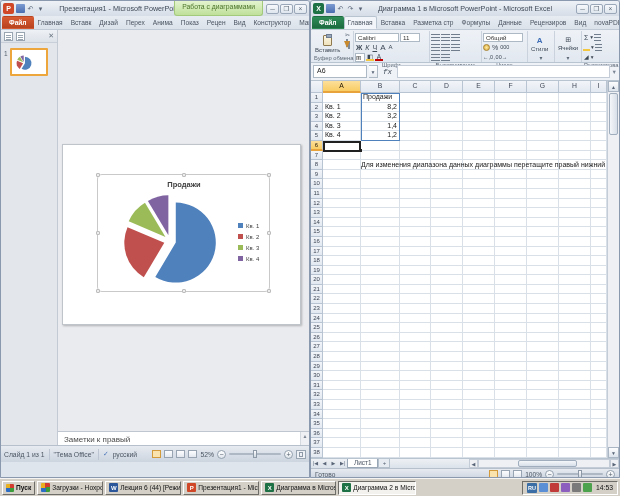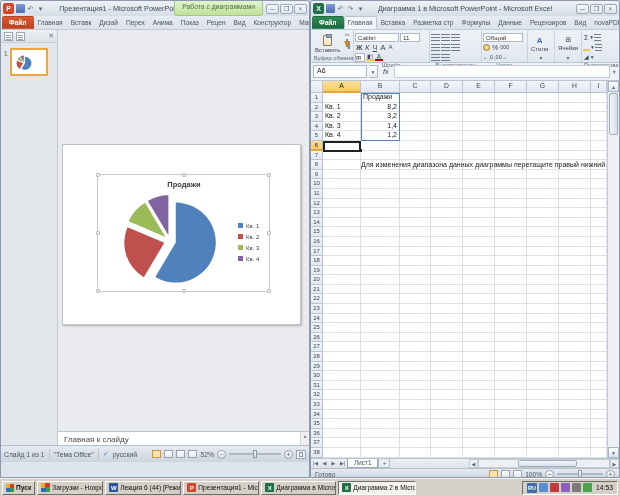--- a/index.html
+++ b/index.html
@@ -90,21 +90,21 @@
   .sw-fill:after{background:#f3c73f}.sw-font:after{background:#c00000}
   .alnic{width:9px;height:7px;background:repeating-linear-gradient(#6f7d8d 0 1px,transparent 1px 3px);margin:1px 0}
   .coin{width:7px;height:7px;border-radius:50%;background:radial-gradient(#ffe9a0,#d9a93c);border:1px solid #a8822e}
   .numsm{font-size:5.5px;color:#3c4754;line-height:8px}
 
   
   .fbar{height:18px;background:#eff2f7;border-bottom:1px solid #b9c4d1;display:flex;align-items:center;padding:1px 2px;gap:2px}
   .namebox{width:54px;height:13px;background:#fff;border:1px solid #aeb9c6;font-size:7px;padding:1px 3px;color:#222}
   .nb-drop{width:9px;height:13px;border:1px solid #aeb9c6;border-left:none;background:linear-gradient(#fff,#e7ecf2);
     font-size:5px;line-height:12px;text-align:center;color:#5a6678}
-  .fx{font-size:7.5px;font-style:italic;font-family:Liberation Sans, sans-serif;color:#3c4754;padding:0 3px}
+  .fx{font-size:7.5px;font-style:italic;font-family:Liberation Mono, monospace;color:#3c4754;padding:0 3px}
   .finput{flex:1;height:13px;background:#fff;border:1px solid #c3ccd7}
   .fbar-drop{font-size:5.5px;color:#7a8594}
   .sheet{position:relative;background:#fff}
   .colhdr-row,.grid-row{display:flex}
   .hdr{background:linear-gradient(#f2f5f9,#e3e9f1);border-right:1px solid #b8c4d2;border-bottom:1px solid #b8c4d2;
     font-size:6.8px;color:#3e4654;text-align:center;overflow:hidden;flex:0 0 auto}
   .hdr.hl{background:linear-gradient(#fcdf9a,#f9cd64);border-bottom:2px solid #e8a33b;color:#201500}
   .cell{border-right:1px solid #d9e0e8;border-bottom:1px solid #d9e0e8;font-size:7px;line-height:9px;color:#1a1a1a;
     padding:0 2px;white-space:nowrap;overflow:hidden;flex:0 0 auto}
   .overlay{position:absolute;pointer-events:none}
@@ -211,21 +211,21 @@
                 <rect x="140" y="70" width="5" height="5" fill="#9bbb59"></rect>
                 <text x="148" y="74.5" style="font:6px &quot;Liberation Sans&quot;,sans-serif;fill:#3f3f3f">Кв. 3</text>
                 <rect x="140" y="81" width="5" height="5" fill="#8064a2"></rect>
                 <text x="148" y="85.5" style="font:6px &quot;Liberation Sans&quot;,sans-serif;fill:#3f3f3f">Кв. 4</text>
               </svg>
           <span class="handle" style="top: -2px; left: -2px;"></span><span class="handle" style="top: -2px; left: calc(50% - 2px);"></span><span class="handle" style="top: -2px; left: calc(100% - 2px);"></span><span class="handle" style="top: calc(50% - 2px); left: -2px;"></span><span class="handle" style="top: calc(50% - 2px); left: calc(100% - 2px);"></span><span class="handle" style="top: calc(100% - 2px); left: -2px;"></span><span class="handle" style="top: calc(100% - 2px); left: calc(50% - 2px);"></span><span class="handle" style="top: calc(100% - 2px); left: calc(100% - 2px);"></span></div>
         </div>
       </div>
 
       <div class="notes">
-        <span>Главная к слайду</span>
+        <span>Заметки к правый</span>
         <span class="notes-sb">
             <span>▲</span>
             <span>▼</span>
           </span>
       </div>
 
       <div class="statusbar">
         <span>Слайд 1 из 1</span>
         <span class="sb-sep"></span>
         <span>"Тема Office"</span>

